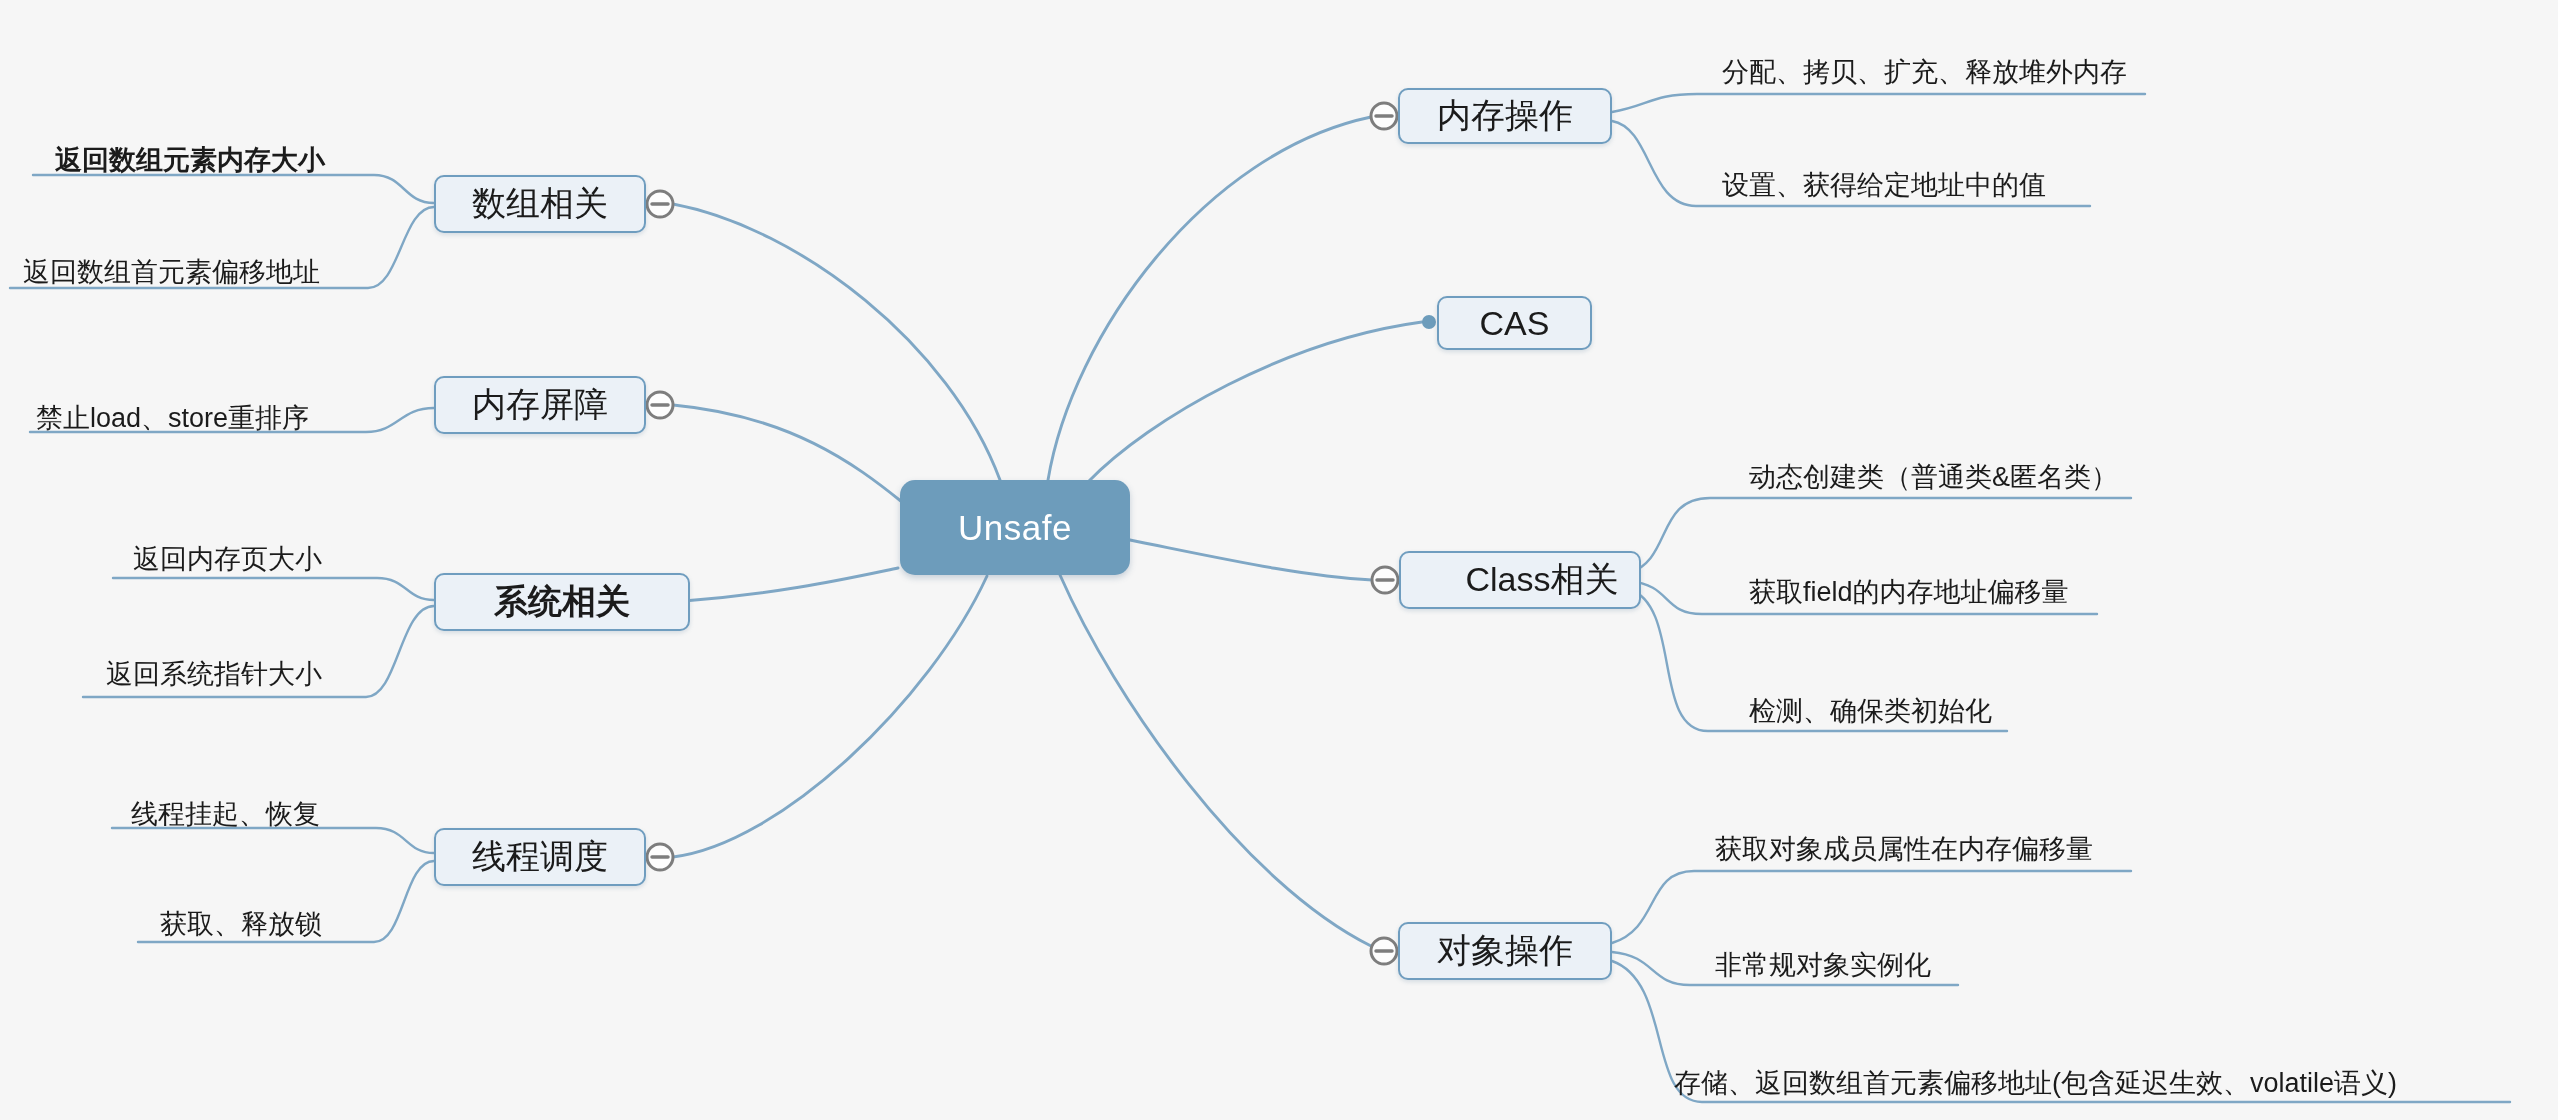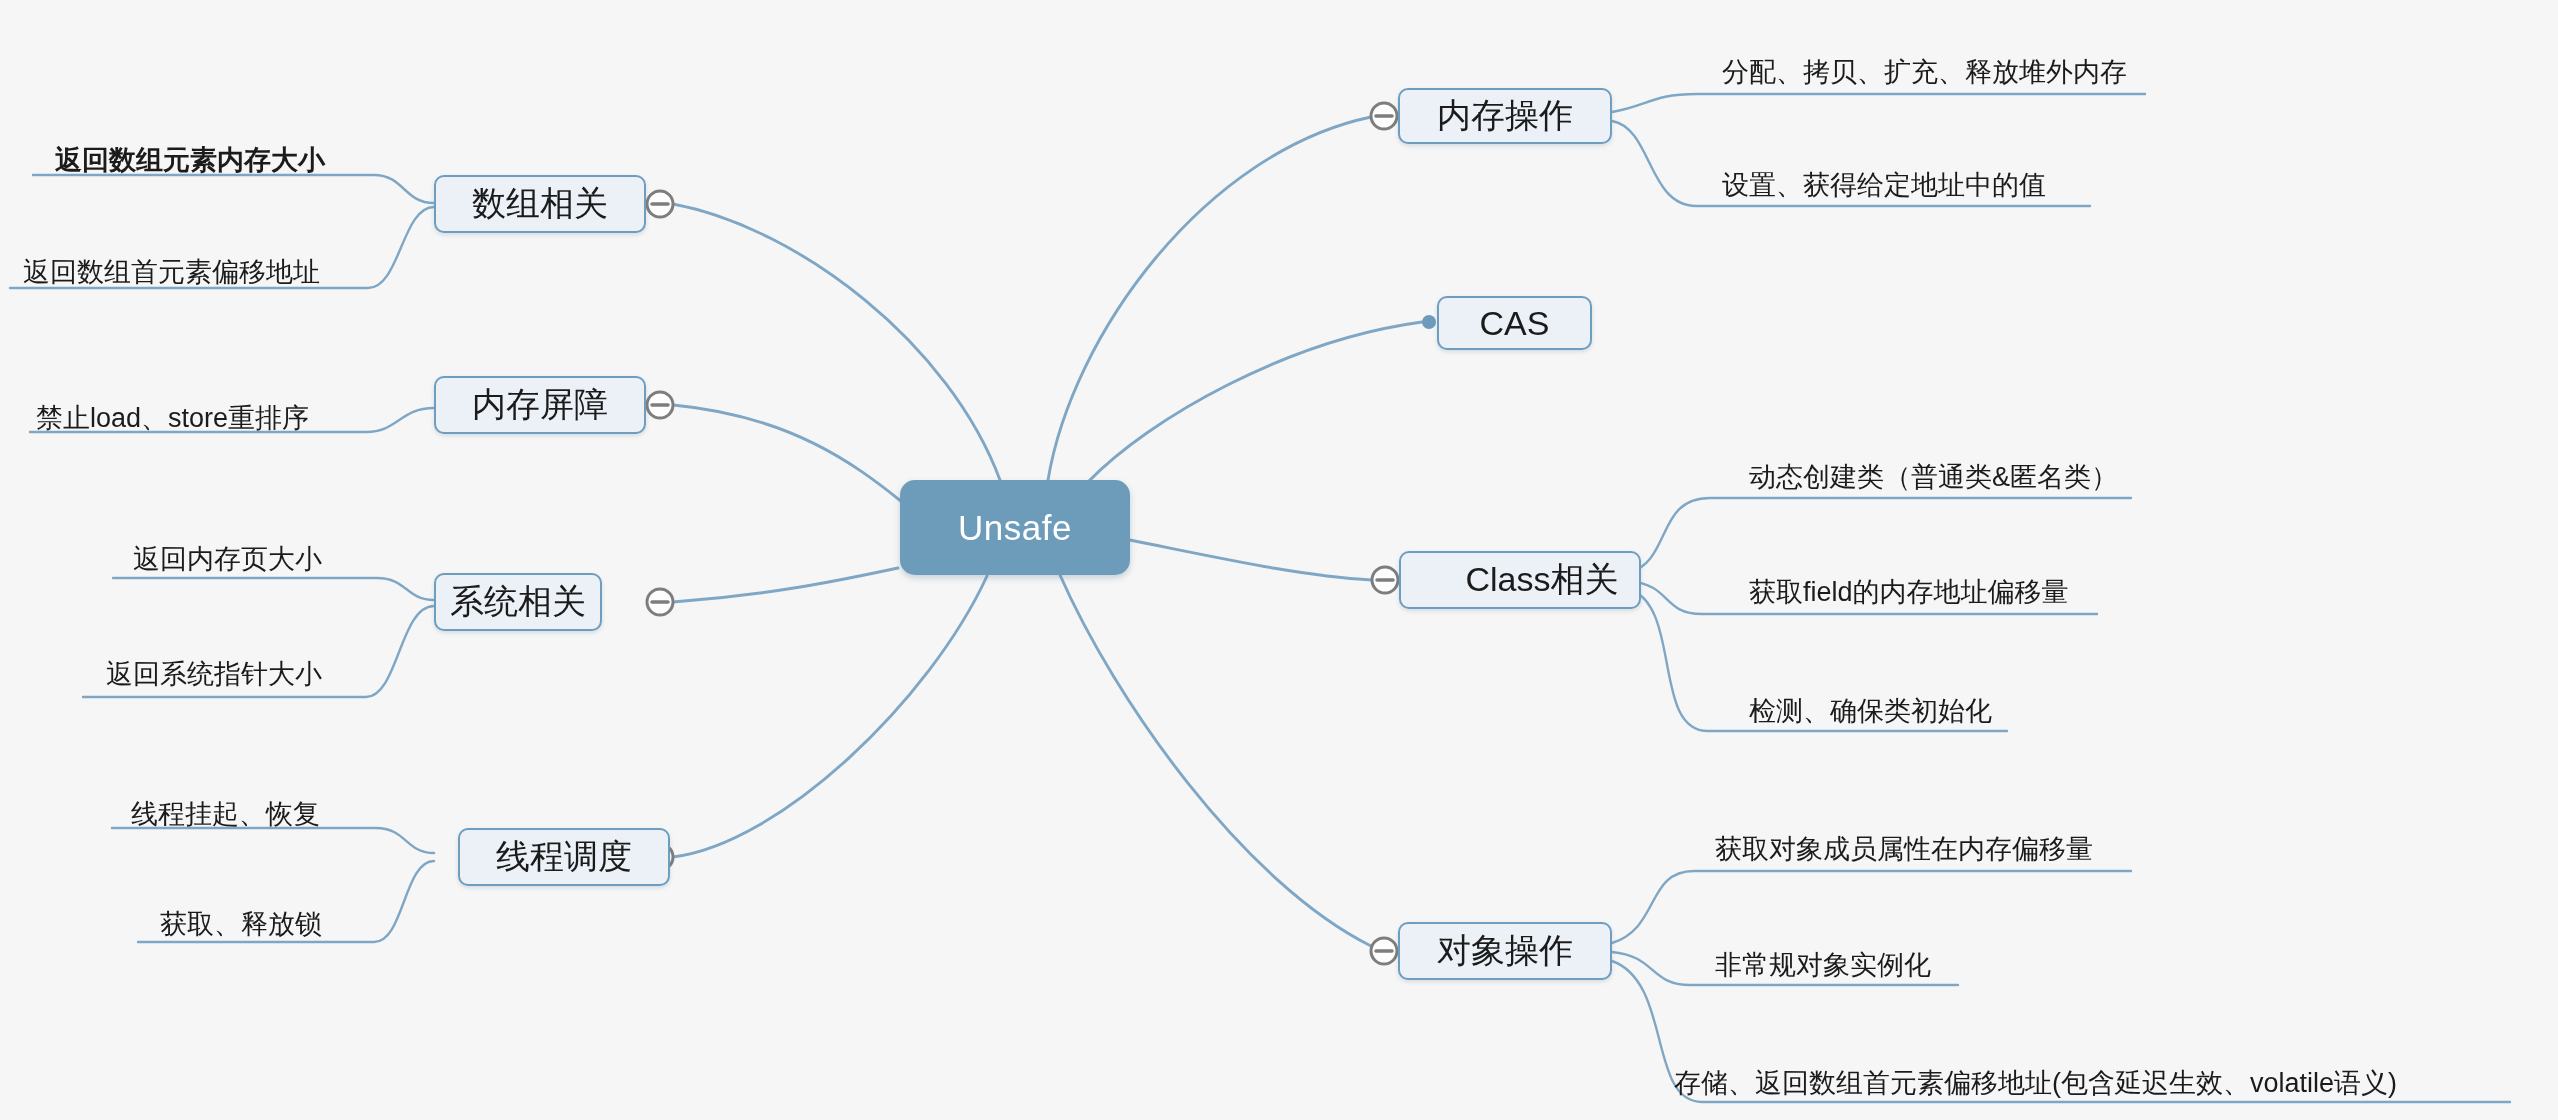--- a/index.html
+++ b/index.html
@@ -86,22 +86,22 @@
         <line x1="1376" y1="951" x2="1392" y2="951"></line>
     </g>
 
     <circle class="endpoint-dot" cx="1429" cy="322" r="7"></circle>
   </svg>
 
   <div class="node root" style="left:900px;top:480px;width:230px;height:95px;">Unsafe</div>
 
   <div class="node topic" style="left:434px;top:376px;width:212px;height:58px;">内存屏障</div>
   <div class="node topic" style="left:434px;top:175px;width:212px;height:58px;">数组相关</div>
-  <div class="node topic" style="left:434px;top:573px;width:168px;height:58px;">系统相关</div>
-  <div class="node topic" style="left:434px;top:828px;width:212px;height:58px;margin-left:24px;">线程调度</div>
+  <div class="node topic" style="left:434px;top:573px;width:256px;height:58px;font-weight:bold;">系统相关</div>
+  <div class="node topic" style="left:434px;top:828px;width:212px;height:58px;">线程调度</div>
 
   <div class="node topic" style="left:1398px;top:88px;width:214px;height:56px;">内存操作</div>
   <div class="node topic" style="left:1437px;top:296px;width:155px;height:54px;">CAS</div>
   <div class="node topic" style="left:1399px;top:551px;width:242px;height:58px;padding-left:44px;">Class相关</div>
   <div class="node topic" style="left:1398px;top:922px;width:214px;height:58px;">对象操作</div>
 
   <div class="leaf" style="left:55px;top:133px;font-weight:bold;">返回数组元素内存大小</div>
   <div class="leaf" style="left:23px;top:245px;">返回数组首元素偏移地址</div>
   <div class="leaf" style="left:36px;top:391px;">禁止load、store重排序</div>
   <div class="leaf" style="left:133px;top:532px;">返回内存页大小</div>

